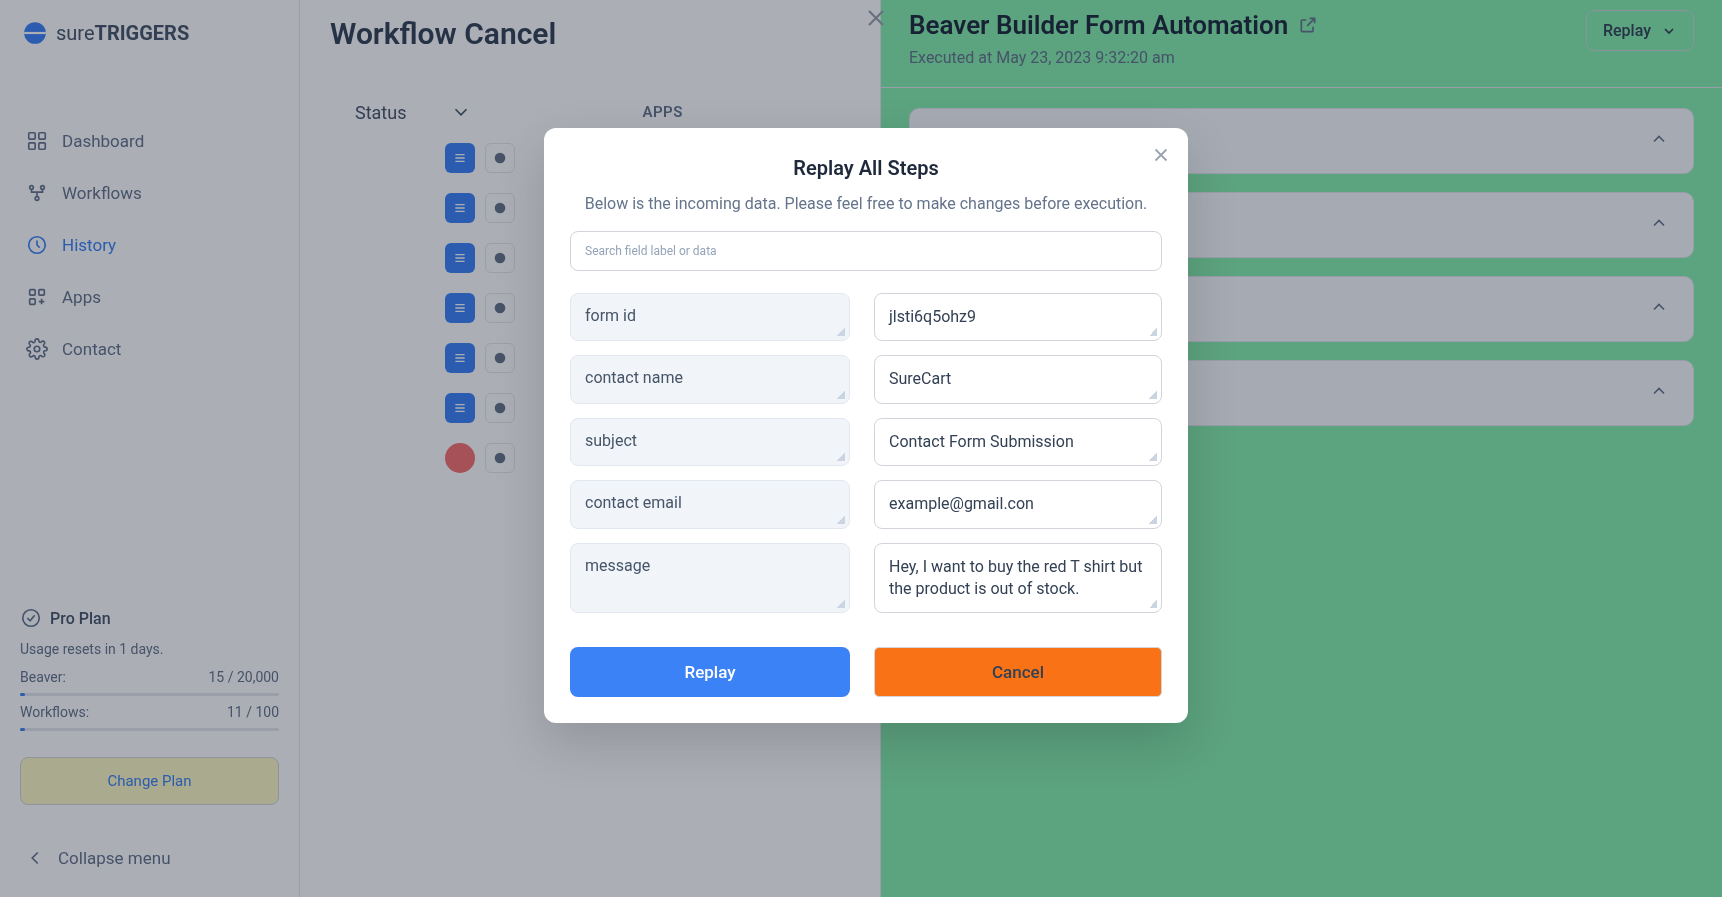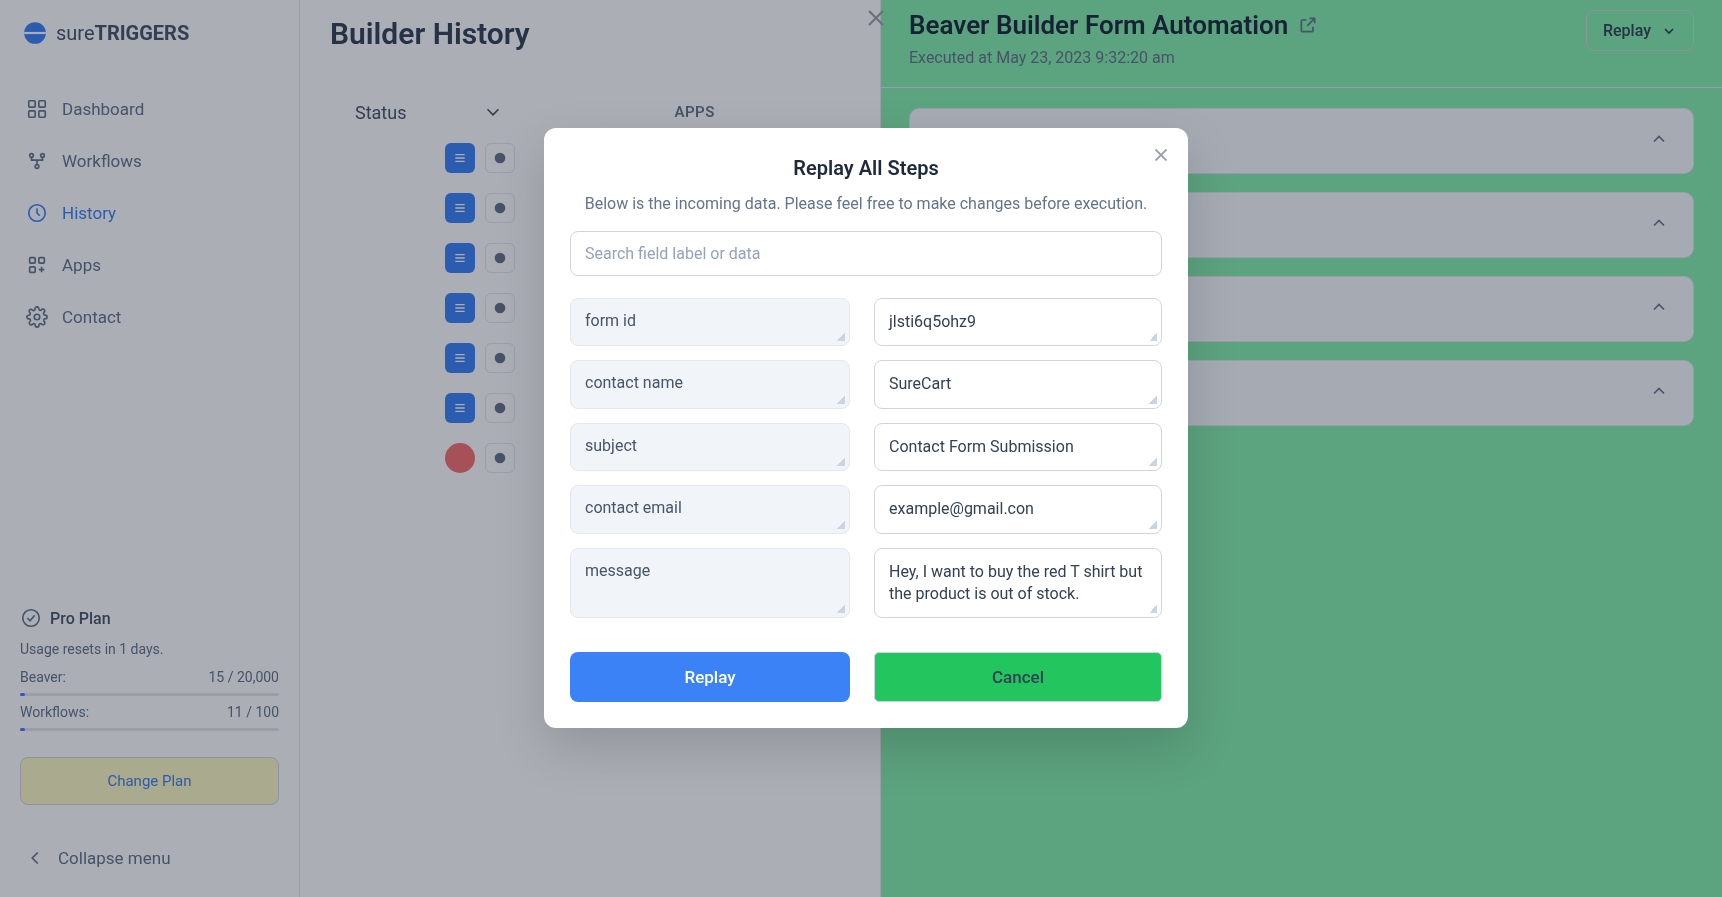--- a/index.html
+++ b/index.html
@@ -1,41 +1,41 @@
 <!DOCTYPE html>
 <html><head>
 <meta charset="utf-8">
 <style>
 * { margin: 0; padding: 0; box-sizing: border-box; font-family: -apple-system, BlinkMacSystemFont, "Segoe UI", Roboto, sans-serif; }
 body { width: 1722px; height: 897px; overflow: hidden; background: #fff; position: relative; }
 
 
 .bg-layer { position: absolute; inset: 0; display: flex; }
-.sidebar { width: 300px; background: #fff; border-right: 1px solid #e5e7eb; display: flex; flex-direction: column; padding: 20px 16px; }
+.sidebar { width: 300px; background: #fff; border-right: 1px solid #e5e7eb; display: flex; flex-direction: column; padding: 20px 16px; gap: 32px; }
 .logo { display: flex; align-items: center; gap: 8px; color: #475569; font-weight: 700; font-size: 20px; margin-bottom: 40px; padding-left: 6px; }
 .logo svg { width: 26px; height: 26px; fill: #3b82f6; }
 .nav { display: flex; flex-direction: column; gap: 6px; }
 .nav-item { display: flex; align-items: center; gap: 14px; padding: 12px 10px; color: #64748b; font-size: 17px; border-radius: 8px; }
 .nav-item.active { color: #3b82f6; }
 .nav-icon { width: 22px; height: 22px; display: inline-flex; align-items: center; justify-content: center; }
 .nav-icon svg { width: 22px; height: 22px; stroke: currentColor; fill: none; stroke-width: 1.8; }
 .sidebar-bottom { margin-top: auto; }
 .plan-box { padding: 6px 4px; color: #64748b; font-size: 15px; }
 .plan-box .plan-title { display: flex; align-items: center; gap: 8px; font-size: 16px; color: #475569; font-weight: 500; margin-bottom: 12px;}
 .plan-box .row { display: flex; justify-content: space-between; font-size: 14px; margin: 8px 0; }
 .bar { height: 3px; background: #e5e7eb; border-radius: 2px; margin: 4px 0 8px; position: relative;}
 .bar::after{content:'';position:absolute;left:0;top:0;height:100%;width:2%;background:#3b82f6;border-radius:2px;}
 .change-plan { margin-top: 18px; width: 100%; padding: 14px; text-align: center; color: #3b82f6; border: 1px solid #d1d5db; border-radius: 8px; background: #fef9c3; font-size: 15px; }
 .collapse { display: flex; align-items: center; gap: 12px; color: #64748b; font-size: 17px; margin-top: 28px; padding: 8px; }
 
 .main { flex: 1; display: flex; }
 .left-panel { flex: 0 0 580px; padding: 12px 20px; position: relative; }
 .page-title { font-size: 30px; font-weight: 600; color: #334155; margin: 4px 0 50px 10px; }
 .status-row { display:flex; gap:170px; align-items:center; margin-left:35px;}
-.status-select { display:flex; align-items:center; gap:76px; color:#475569; font-size:18px;}
+.status-select { display:flex; align-items:center; gap:44px; color:#475569; font-size:18px;}
 .apps-header { font-size:15px; color:#64748b; font-weight:600; letter-spacing:.5px;}
 .icon-row { display: flex; align-items: center; gap: 10px; margin: 20px 0 0 125px; }
 .icon-badge { width: 30px; height: 30px; border-radius: 6px; display: inline-flex; align-items:center;justify-content:center; }
 .icon-blue { background:#3b82f6; }
 .icon-gray { background:#fff; border:1px solid #e5e7eb;}
 .icon-red { background:#f87171; border-radius:50%;}
 .close-x { position:absolute; top:4px; right:-10px; color:#9ca3af; }
 .close-x svg{width:28px;height:28px;stroke:currentColor;fill:none;stroke-width:2;}
 
 .right-panel { flex: 1; background: #86efac; border-left: 1px solid #e5e7eb; padding: 10px 28px; }
@@ -56,29 +56,29 @@
 
 
 .dim { position: absolute; inset: 0; background: rgba(15,23,42,.35); }
 
 
 .modal { position: absolute; top: 128px; left: 544px; width: 644px; background: #fff; border-radius: 12px; box-shadow: 0 20px 50px rgba(0,0,0,.15); padding: 28px 26px 26px; }
 .modal-close { position:absolute; top:16px; right:16px; color:#9ca3af;}
 .modal-close svg{width:22px;height:22px;stroke:currentColor;fill:none;stroke-width:2;}
 .modal-title { text-align: center; font-size: 20px; font-weight: 600; color: #1e293b; margin-bottom: 14px;}
 .modal-sub { text-align: center; font-size: 16px; color: #64748b; margin-bottom: 18px;}
-.search-input { width: 100%; border: 1px solid #d1d5db; border-radius: 8px; padding: 12px 14px; font-size: 16px; color: #334155; margin-bottom: 8px;}
+.search-input { width: 100%; border: 1px solid #d1d5db; border-radius: 8px; padding: 12px 14px; font-size: 12px; color: #334155; margin-bottom: 8px;}
 .search-input::placeholder{color:#94a3b8;}
 .field-row { display: grid; grid-template-columns: 280px 1fr; gap: 24px; margin-top: 14px;}
 .label-box { background: #f1f5f9; border: 1px solid #e2e8f0; border-radius: 8px; padding: 12px 14px; font-size: 16px; color: #475569; position:relative;}
 .label-box::after,.value-box::after{content:'';position:absolute;right:4px;bottom:4px;width:8px;height:8px;background:linear-gradient(135deg,transparent 50%,#cbd5e1 50%);}
 .value-box { border: 1px solid #d1d5db; border-radius: 8px; padding: 12px 14px; font-size: 16px; color: #334155; min-height:44px; position:relative; line-height:1.4;}
 .modal-actions { display: grid; grid-template-columns: 280px 1fr; gap: 24px; margin-top: 34px;}
 .btn-primary { background: #3b82f6; color: #fff; border: none; border-radius: 8px; padding: 14px; font-size: 17px; font-weight: 500; cursor:pointer;}
-.btn-secondary { background: #22c55e; color: #334155; border: 1px solid #d1d5db; border-radius: 5px; padding: 14px; font-size: 17px; font-weight: 500; cursor:pointer;}
+.btn-secondary { background: #f97316; color: #334155; border: 1px solid #d1d5db; border-radius: 5px; padding: 14px; font-size: 17px; font-weight: 500; cursor:pointer;}
 </style>
 </head>
 <body>
 
 <div class="bg-layer">
   <aside class="sidebar">
     <div class="logo">
       <svg viewBox="0 0 24 24">
           <circle cx="12" cy="12" r="10"></circle>
           <path d="M2 12h20" stroke="#fff" stroke-width="2" fill="none"></path>
@@ -171,21 +171,21 @@
         <span>Collapse menu</span>
       </div>
     </div>
   </aside>
 
   <div class="main">
     <div class="left-panel">
       <span class="close-x"><svg viewBox="0 0 24 24">
             <path d="M6 6l12 12M18 6L6 18"></path>
           </svg></span>
-      <div class="page-title">Builder History</div>
+      <div class="page-title">Workflow Cancel</div>
       <div class="status-row">
         <div class="status-select">
           <span>Status</span>
           <span class="nav-icon">
               <svg viewBox="0 0 24 24">
                 <path d="M6 9l6 6 6-6"></path>
               </svg>
             </span>
         </div>
         <div class="apps-header">APPS</div>

